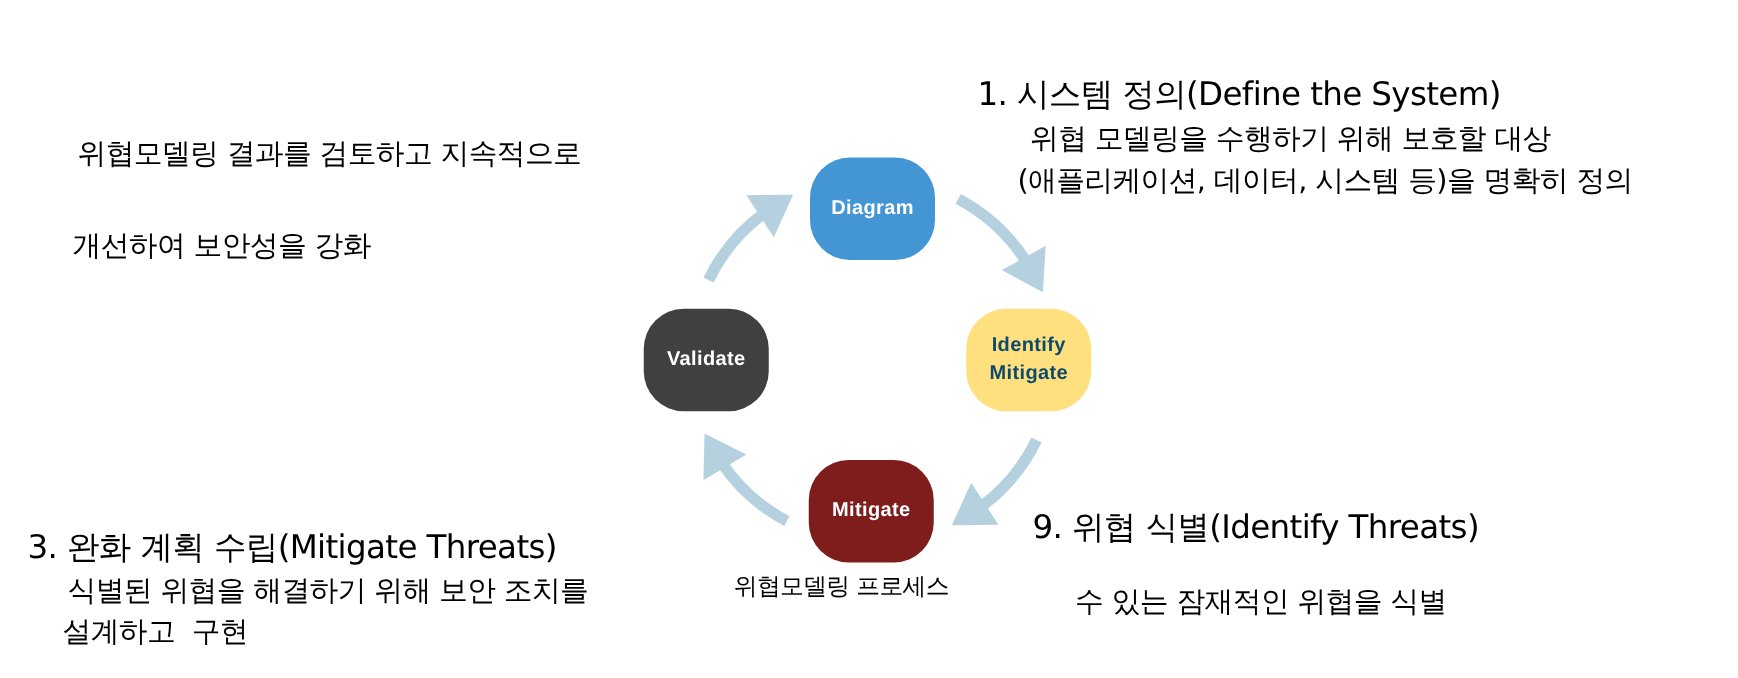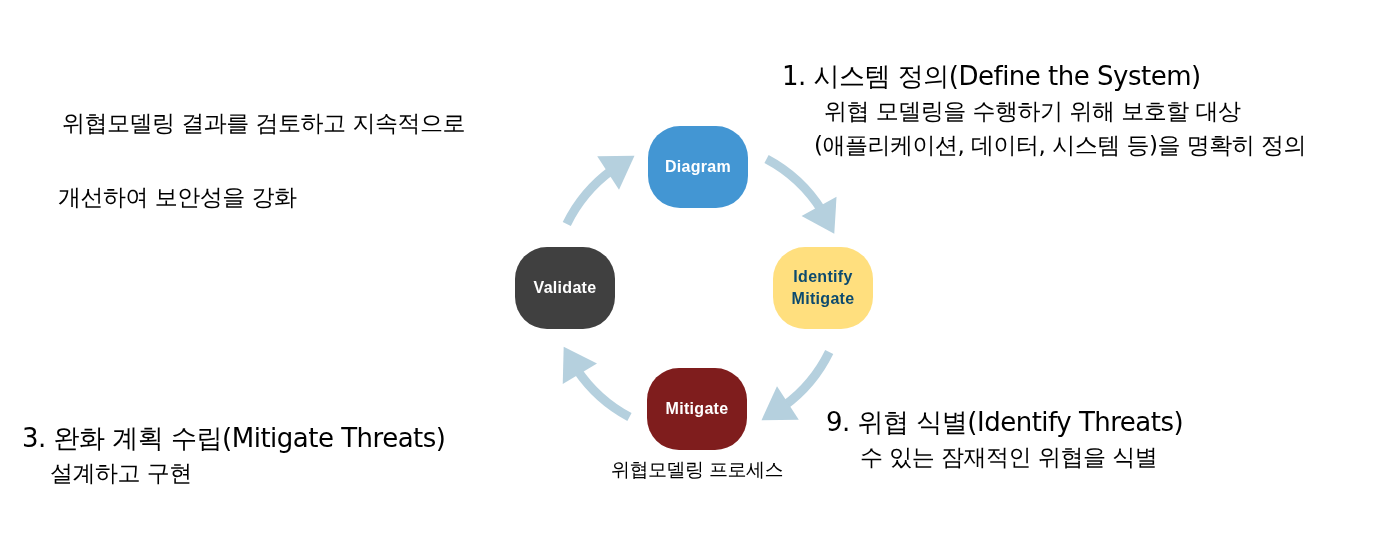--- a/index.html
+++ b/index.html
@@ -9,34 +9,34 @@
   .heading { font-size:26px; line-height:36px; white-space:nowrap; letter-spacing:-0.5px; }
   .desc { font-size:23px; line-height:34px; white-space:nowrap; letter-spacing:-0.5px; }
   #step4 { left:22px; top:82px; }
   #step4 .d1 { padding-left:40px;margin-top:24px; }
   #step4 .d2 { padding-left:36px;margin-top:40px; }
   #step1 { left:782px; top:58px; }
   #step1 .d1 { padding-left:42px; }
   #step1 .d2 { padding-left:32px; }
   #step2 { left:826px; top:404px; }
   #step2 .d1 { padding-left:40px; }
-  #step2 .d2 { padding-left:34px; }
+  #step2 .d2 { padding-left:34px;margin-top:25px; }
   #step3 { left:22px; top:420px; }
   #step3 .d1 { padding-left:32px; }
-  #step3 .d2 { padding-left:28px; }
+  #step3 .d2 { padding-left:28px;font-family:Liberation Mono, monospace; }
   .node { position:absolute; width:100px; height:82px; border-radius:32px;
           display:flex; align-items:center; justify-content:center; text-align:center;
           font-family:"Liberation Sans", sans-serif; font-weight:bold; font-size:16px;
           line-height:22px; letter-spacing:0.3px; }
   #node-diagram { left:648px; top:126px; background:#4396d3; color:#ffffff; }
   #node-identify { left:773px; top:247px; background:#ffdf7e; color:#0c4a6e; }
   #node-mitigate { left:647px; top:368px; background:#7f1d1d; color:#ffffff; }
   #node-validate { left:515px; top:247px; background:#404040; color:#ffffff; }
   #cycle-svg { position:absolute; left:0; top:0; }
-  #caption { position:absolute; left:611px; top:456px; font-size:19px; line-height:26px;
+  #caption { position:absolute; left:587px; top:456px; font-size:19px; line-height:26px;
              white-space:nowrap; letter-spacing:-0.5px; }
 </style>
 </head>
 <body>
 
 <div class="block" id="step4">
   <div class="desc d1">위협모델링 결과를 검토하고 지속적으로</div>
   <div class="desc d2">개선하여 보안성을 강화</div>
 </div>
 
@@ -46,20 +46,21 @@
   <div class="desc d2">(애플리케이션, 데이터, 시스템 등)을 명확히 정의</div>
 </div>
 
 <div class="block" id="step2">
   <div class="heading">9. 위협 식별(Identify Threats)</div>
   <div class="desc d2">수 있는 잠재적인 위협을 식별</div>
 </div>
 
 <div class="block" id="step3">
   <div class="heading">3. 완화 계획 수립(Mitigate Threats)</div>
+  <div class="desc d1">식별된 위협을 해결하기 위해 보안 조치를</div>
   <div class="desc d2">설계하고 구현</div>
 </div>
 
 <svg id="cycle-svg" width="1390" height="542">
   <g id="arrow-group">
       <path d="M 766.5428481667401 159.08965144259668 A 146 146 0 0 1 821.8150220388382 210.63178742195208" stroke="#b5d0de" stroke-width="9" fill="none"></path>
       <polygon points="834.2864945372978,233.86416835376954 801.5470914502481,216.05402849819774 836.531879735824,196.66164368834416" fill="#b5d0de"></polygon>
       <path d="M 829.2239307596784 352.0021874312053 A 146 146 0 0 1 783.816646834701 406.11648117874233" stroke="#b5d0de" stroke-width="9" fill="none"></path>
       <polygon points="761.5108247590675,420.17818276749347 776.9937946972457,386.2761586676729 798.7793560978466,419.8229813854899" fill="#b5d0de"></polygon>
       <path d="M 629.45715183326 416.9103485574034 A 146 146 0 0 1 576.960514406964 369.642163906729" stroke="#b5d0de" stroke-width="9" fill="none"></path>

